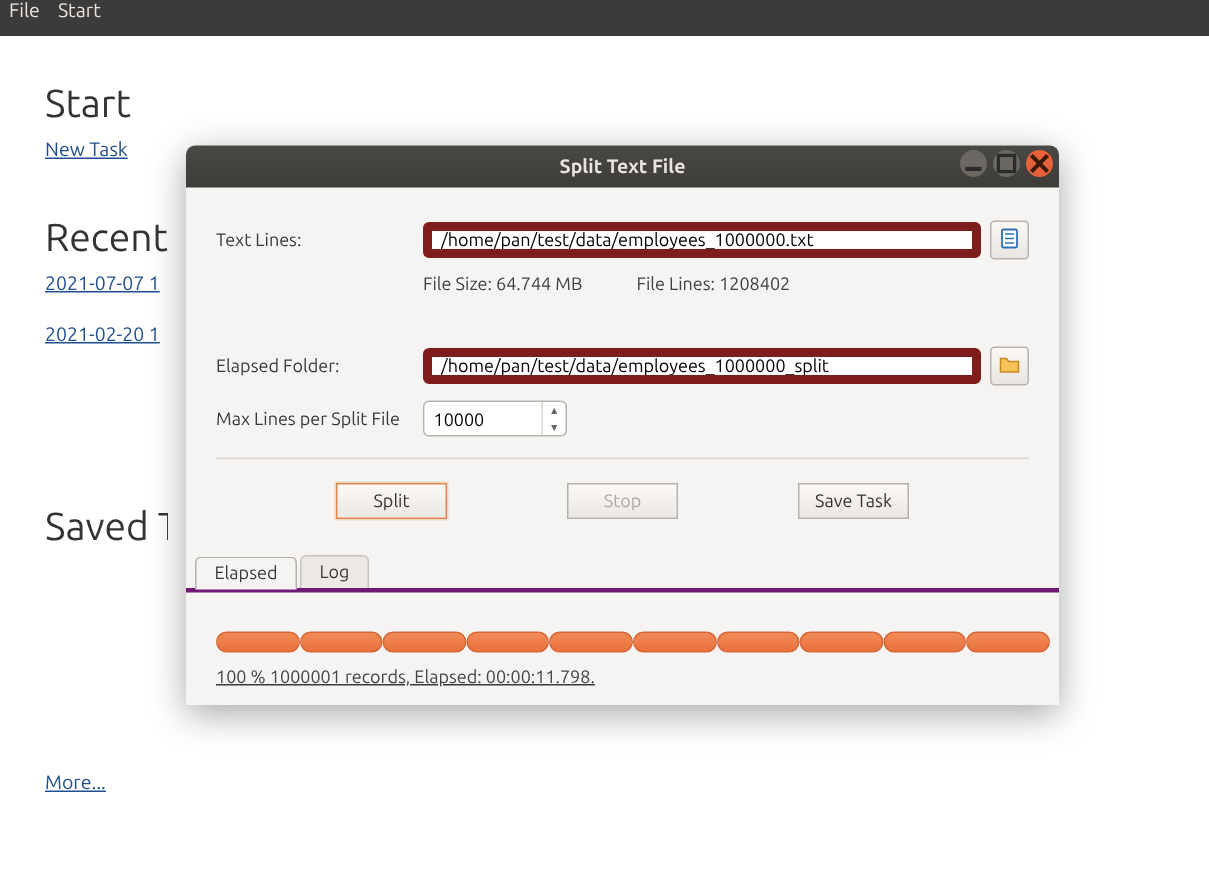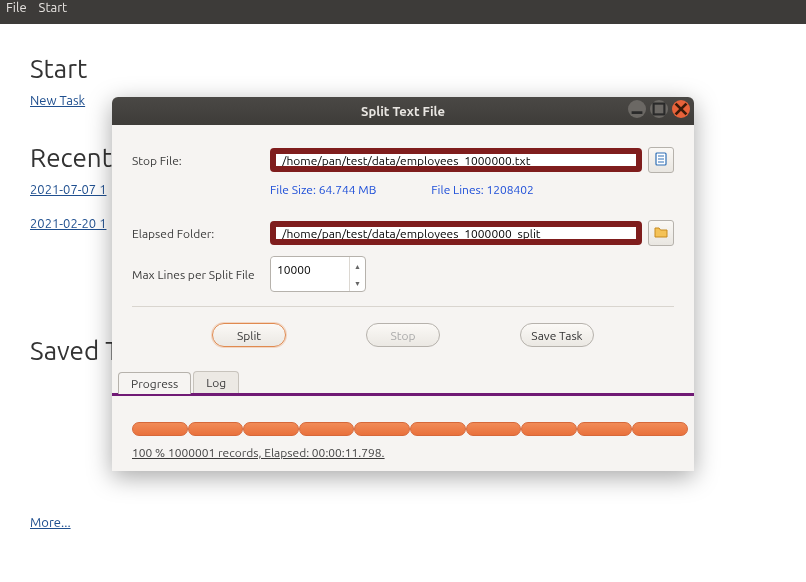--- a/index.html
+++ b/index.html
@@ -26,21 +26,21 @@
   padding: 30px 30px 0 30px;
 }
 .h1 { font-size: 26px; color: #333; font-weight: 400; margin-bottom: 10px; }
 .link { color: #1f4f8f; text-decoration: underline; cursor: pointer; display: inline-block; margin-bottom: 6px; }
 .section { margin-bottom: 30px; }
 .over-trunc { white-space: nowrap; overflow: hidden; }
 
 
 .overlay-dialog {
   position: absolute;
-  left: 112px; top: 97px;
+  left: 124px; top: 97px;
   width: 582px;
   box-shadow: 0 6px 24px rgba(0,0,0,.35);
   background: #f6f4f2;
   border-radius: 6px 6px 2px 2px;
   font-size: 12px;
   color: #3a3a3a;
 }
 .titlebar {
   height: 28px;
   background: linear-gradient(#4a4845,#3e3c39);
@@ -70,34 +70,34 @@
 }
 .icon-btn {
   width: 26px; height: 26px;
   border: 1px solid #b6b2ac;
   border-radius: 3px;
   background: linear-gradient(#faf8f5,#e9e6e1);
   display:flex;align-items:center;justify-content:center;
   cursor: pointer;
 }
 .icon-btn svg { width:16px; height:16px; }
-.info-row { display:flex; gap: 55px; padding-left: 138px; font-size:12px; margin-bottom: 24px; color:#1d4ed8;}
+.info-row { display:flex; gap: 36px; padding-left: 138px; font-size:12px; margin-bottom: 35px; color:#404040;}
 .spinner {
   display: inline-flex; align-items: stretch;
   border: 1px solid #b6b2ac; border-radius: 4px; background:#fff;
-  height: 36px; overflow:hidden;
+  height: 24px; overflow:hidden;
 }
 .spinner input { border:none; width:78px; padding:0 6px; font-size:12px; outline:none;}
 .spin-btns { display:flex; flex-direction:column; width:16px; border-left:1px solid #dcd8d2;}
 .spin-btns div { flex:1; display:flex;align-items:center;justify-content:center; font-size:7px; color:#666; cursor:pointer;}
 hr.sep { border:none; border-top:1px solid #d9d5cf; margin: 14px 0 16px 0;}
 .btn-row { display:flex; justify-content: space-around; padding: 0 60px 12px; gap: 40px;}
 .btn {
   min-width: 74px; height: 24px;
-  border: 1px solid #b6b2ac; border-radius: 12px;
+  border: 1px solid #b6b2ac; border-radius: 0;
   background: linear-gradient(#fbf9f6,#ebe8e3);
   font-size: 12px; color:#333;
   display:flex;align-items:center;justify-content:center;
   cursor: pointer;
 }
 .btn-primary { border-color: #e08a50; box-shadow: 0 0 0 1px rgba(229,123,50,.25);}
 .btn-disabled { color:#aaa; cursor: default; }
 .tabs-area { background: #eeece8; padding: 0; }
 .tabstrip { display:flex; padding: 0 0 0 6px; background:#f6f4f2;}
 .tab {
@@ -176,21 +176,21 @@
           <svg viewBox="0 0 10 10">
             <line x1="2" y1="2" x2="8" y2="8" stroke="#3a1a0a" stroke-width="1.5"></line>
             <line x1="8" y1="2" x2="2" y2="8" stroke="#3a1a0a" stroke-width="1.5"></line>
           </svg>
         </div>
     </div>
   </div>
 
   <div class="form">
     <div class="row">
-      <div class="lbl">Stop File:</div>
+      <div class="lbl">Text Lines:</div>
       <div class="field">
         <input type="text" value="/home/pan/test/data/employees_1000000.txt" style="">
         <div class="icon-btn">
           <span>
             <svg viewBox="0 0 16 16">
                 <rect x="3" y="2" width="10" height="12" rx="1" fill="#fff" stroke="#2f6fb5" stroke-width="1.2"></rect>
                 <line x1="5" y1="5" x2="11" y2="5" stroke="#2f6fb5"></line>
                 <line x1="5" y1="8" x2="11" y2="8" stroke="#2f6fb5"></line>
                 <line x1="5" y1="11" x2="11" y2="11" stroke="#2f6fb5"></line>
               </svg>
@@ -233,21 +233,21 @@
 
     <div class="btn-row">
       <div class="btn btn-primary">Split</div>
       <div class="btn btn-disabled">Stop</div>
       <div class="btn">Save Task</div>
     </div>
   </div>
 
   <div class="tabs-area">
     <div class="tabstrip">
-      <div class="tab active">Progress</div>
+      <div class="tab active">Elapsed</div>
       <div class="tab">Log</div>
     </div>
     <div class="tab-body">
       <div class="progress-track">
         <div class="progress-seg"></div>
         <div class="progress-seg"></div>
         <div class="progress-seg"></div>
         <div class="progress-seg"></div>
         <div class="progress-seg"></div>
         <div class="progress-seg"></div>

